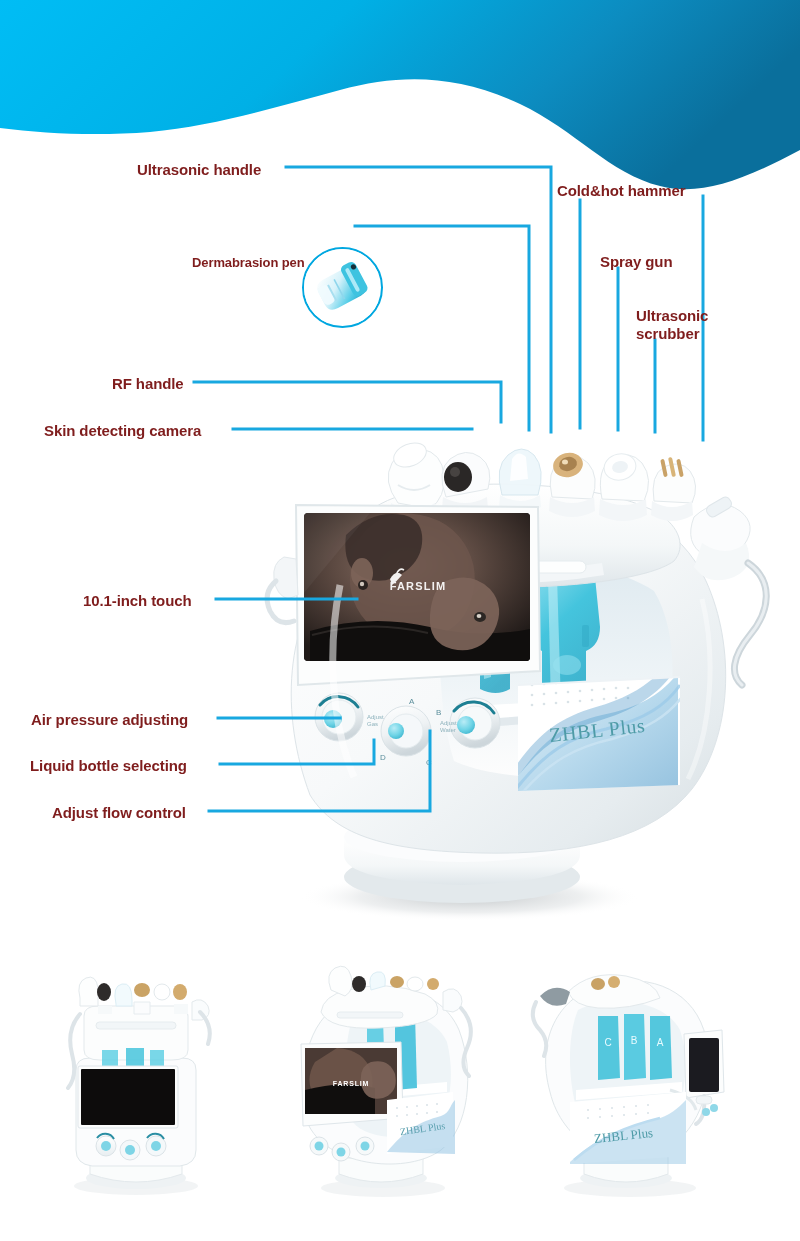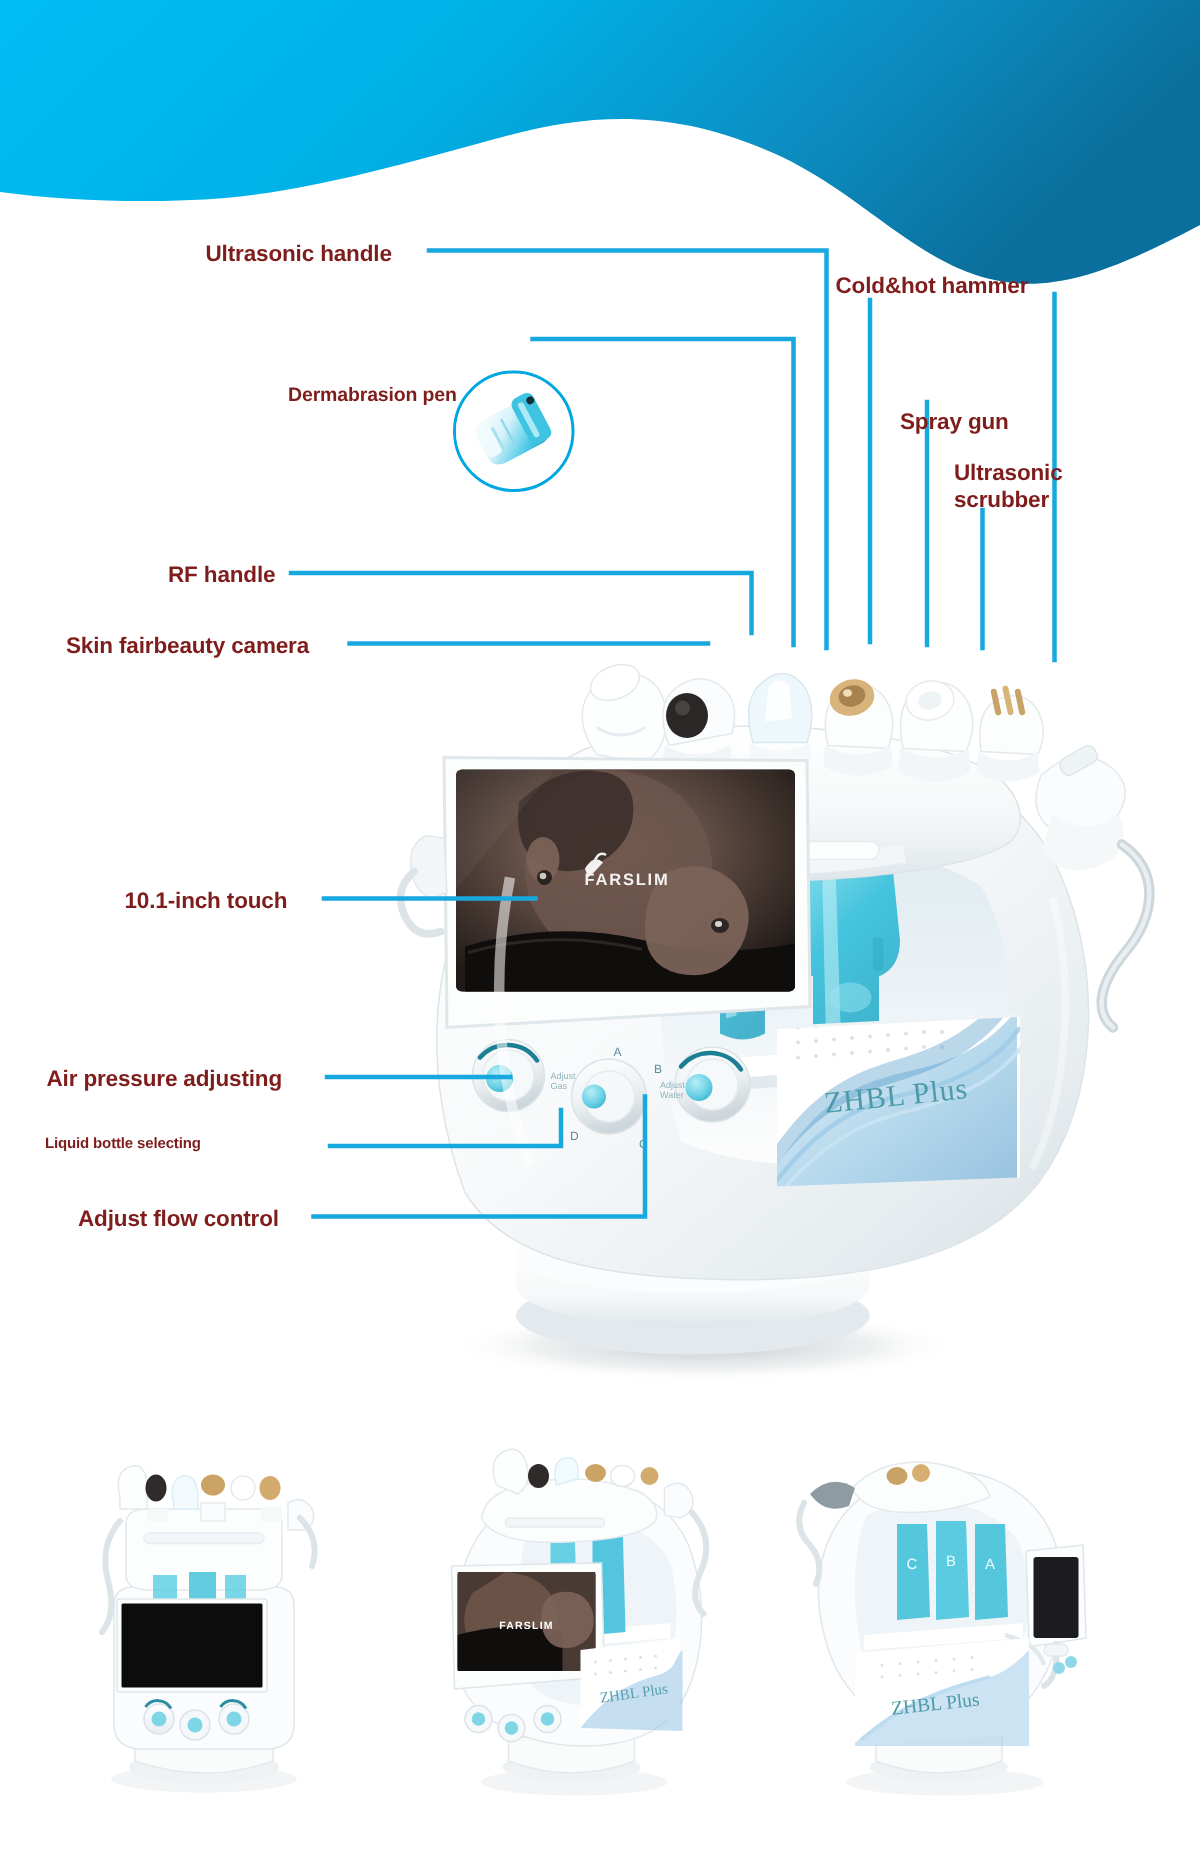--- a/index.html
+++ b/index.html
@@ -566,30 +566,30 @@
       <path d="M209,811 H430 V731"></path>
     </g>
   </svg>
 
   <div class="label" style="left:137px;top:161px;font-size:15px;">Ultrasonic handle</div>
 
   <div class="label" style="left:192px;top:219px;font-size:13px;margin-top:36px;">Dermabrasion pen</div>
 
   <div class="label" style="left:112px;top:375px;font-size:15px;">RF handle</div>
 
-  <div class="label" style="left:44px;top:422px;font-size:15px;">Skin fairbeauty camera</div>
+  <div class="label" style="left:44px;top:422px;font-size:15px;">Skin detecting camera</div>
 
   <div class="label" style="left:83px;top:592px;font-size:15px;">10.1-inch touch</div>
 
   <div class="label" style="left:31px;top:711px;font-size:15px;text-align:right;">Air pressure adjusting</div>
 
-  <div class="label" style="left:30px;top:757px;font-size:10px;">Liquid bottle selecting</div>
+  <div class="label" style="left:30px;top:757px;font-size:15px;">Liquid bottle selecting</div>
 
   <div class="label" style="left:52px;top:804px;font-size:15px;">Adjust flow control</div>
 
   <div class="label" style="left:557px;top:182px;font-size:15px;">Cold&amp;hot hammer</div>
 
-  <div class="label" style="left:600px;top:253px;font-size:15px;margin-top:20px;">Spray gun</div>
+  <div class="label" style="left:600px;top:253px;font-size:15px;">Spray gun</div>
 
   <div class="label wrap" style="left:636px;top:307px;font-size:15px;width:104px;white-space:pre-line;">Ultrasonic
 scrubber</div>
 
 </div>
 
 </body></html>

